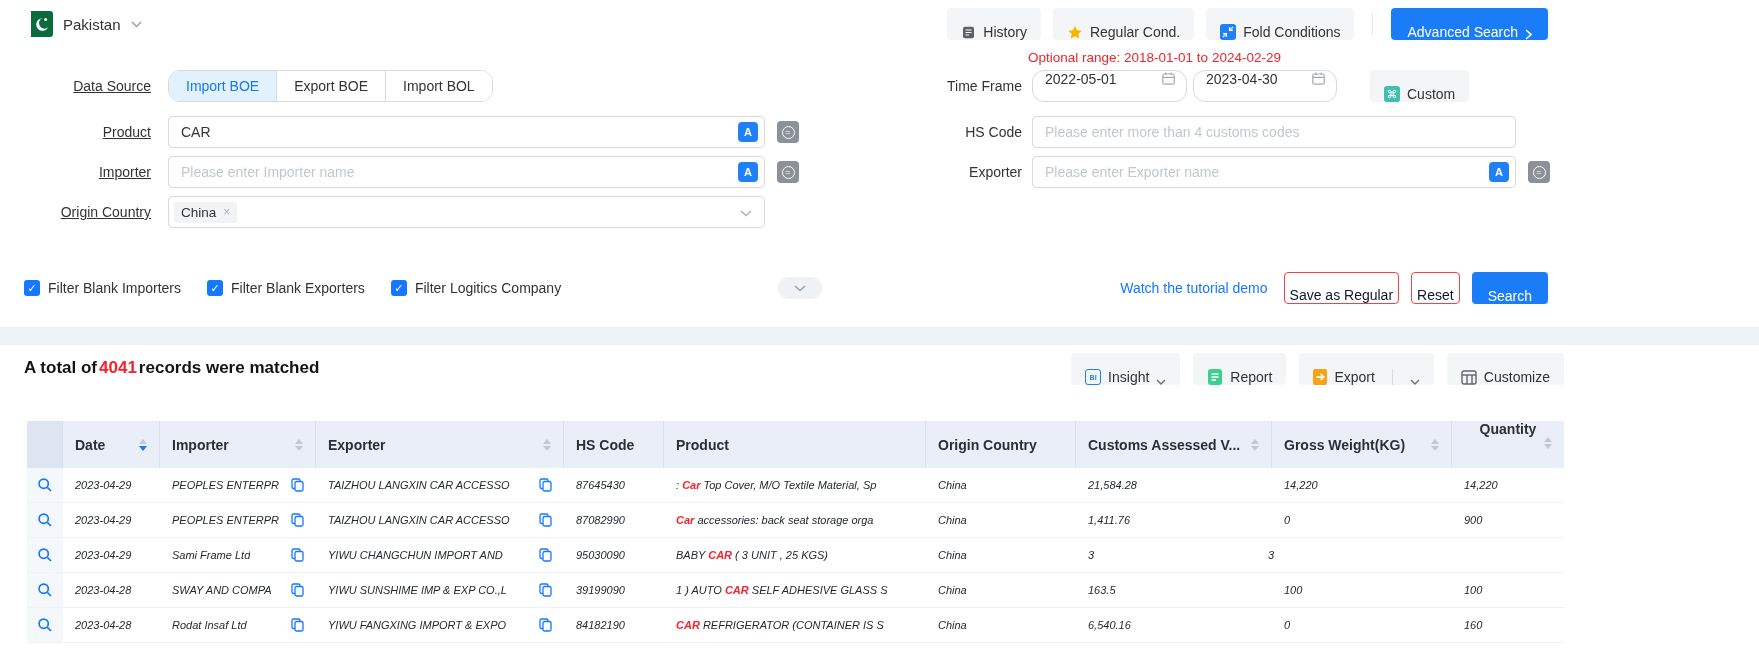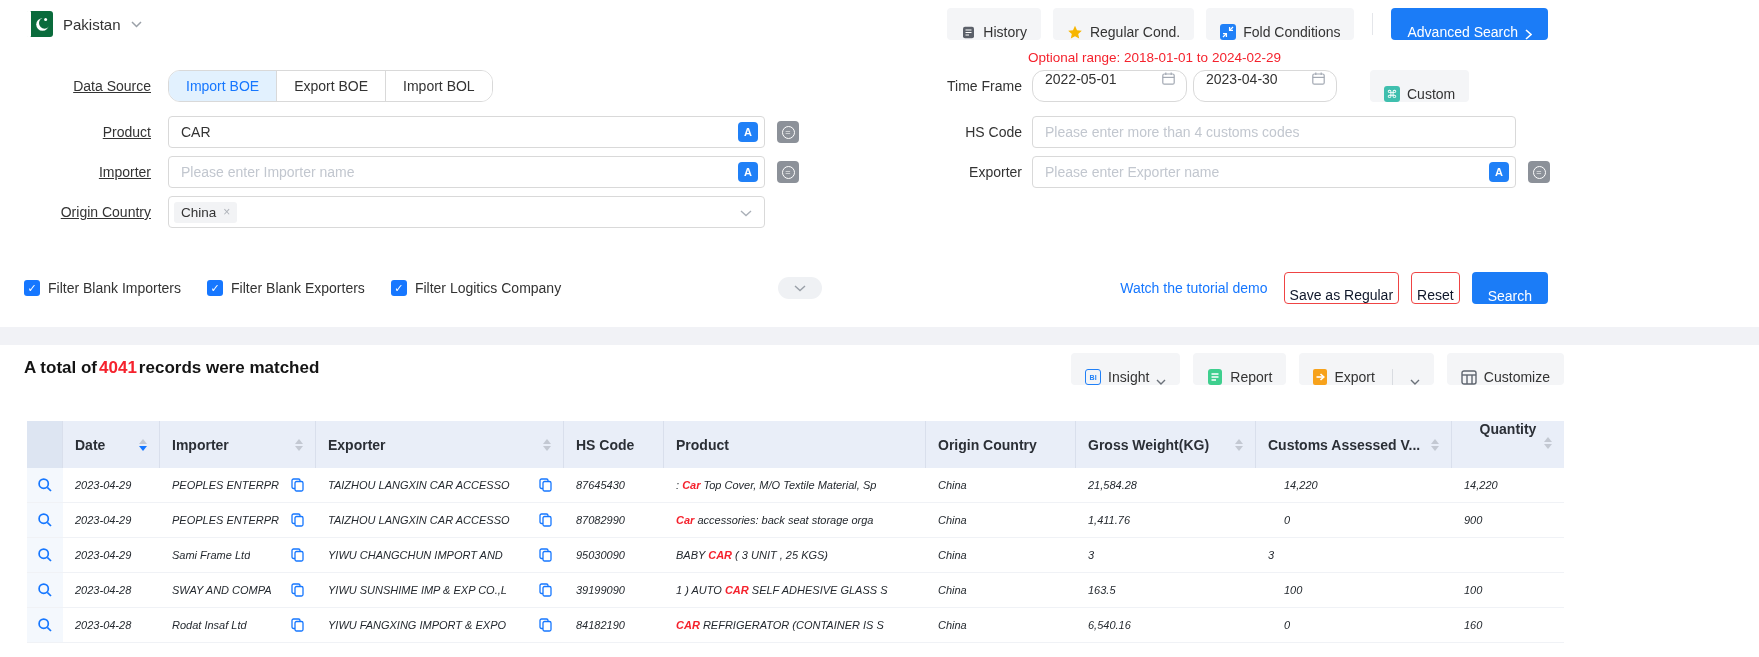--- a/index.html
+++ b/index.html
@@ -367,34 +367,34 @@
       </div>
       <div class="th c4">
         <span>HS Code</span>
       </div>
       <div class="th c5">
         <span>Product</span>
       </div>
       <div class="th c6">
         <span>Origin Country</span>
       </div>
+      <div class="th c7">
+        <span>Customs Assessed V...</span>
+        <span class="sorter">
+            <span class="car-up"></span>
+            <span class="car-down"></span>
+          </span>
+      </div>
       <div class="th c8">
         <span>Gross Weight(KG)</span>
         <span class="sorter">
             <span class="car-up"></span>
             <span class="car-down"></span>
           </span>
       </div>
-      <div class="th c7">
-        <span>Customs Assessed V...</span>
-        <span class="sorter">
-            <span class="car-up"></span>
-            <span class="car-down"></span>
-          </span>
-      </div>
       <div class="th c9">
         <span>Quantity</span>
         <span class="sorter">
             <span class="car-up"></span>
             <span class="car-down"></span>
           </span>
       </div>
     </div>
     <div>
   <div class="tr">

